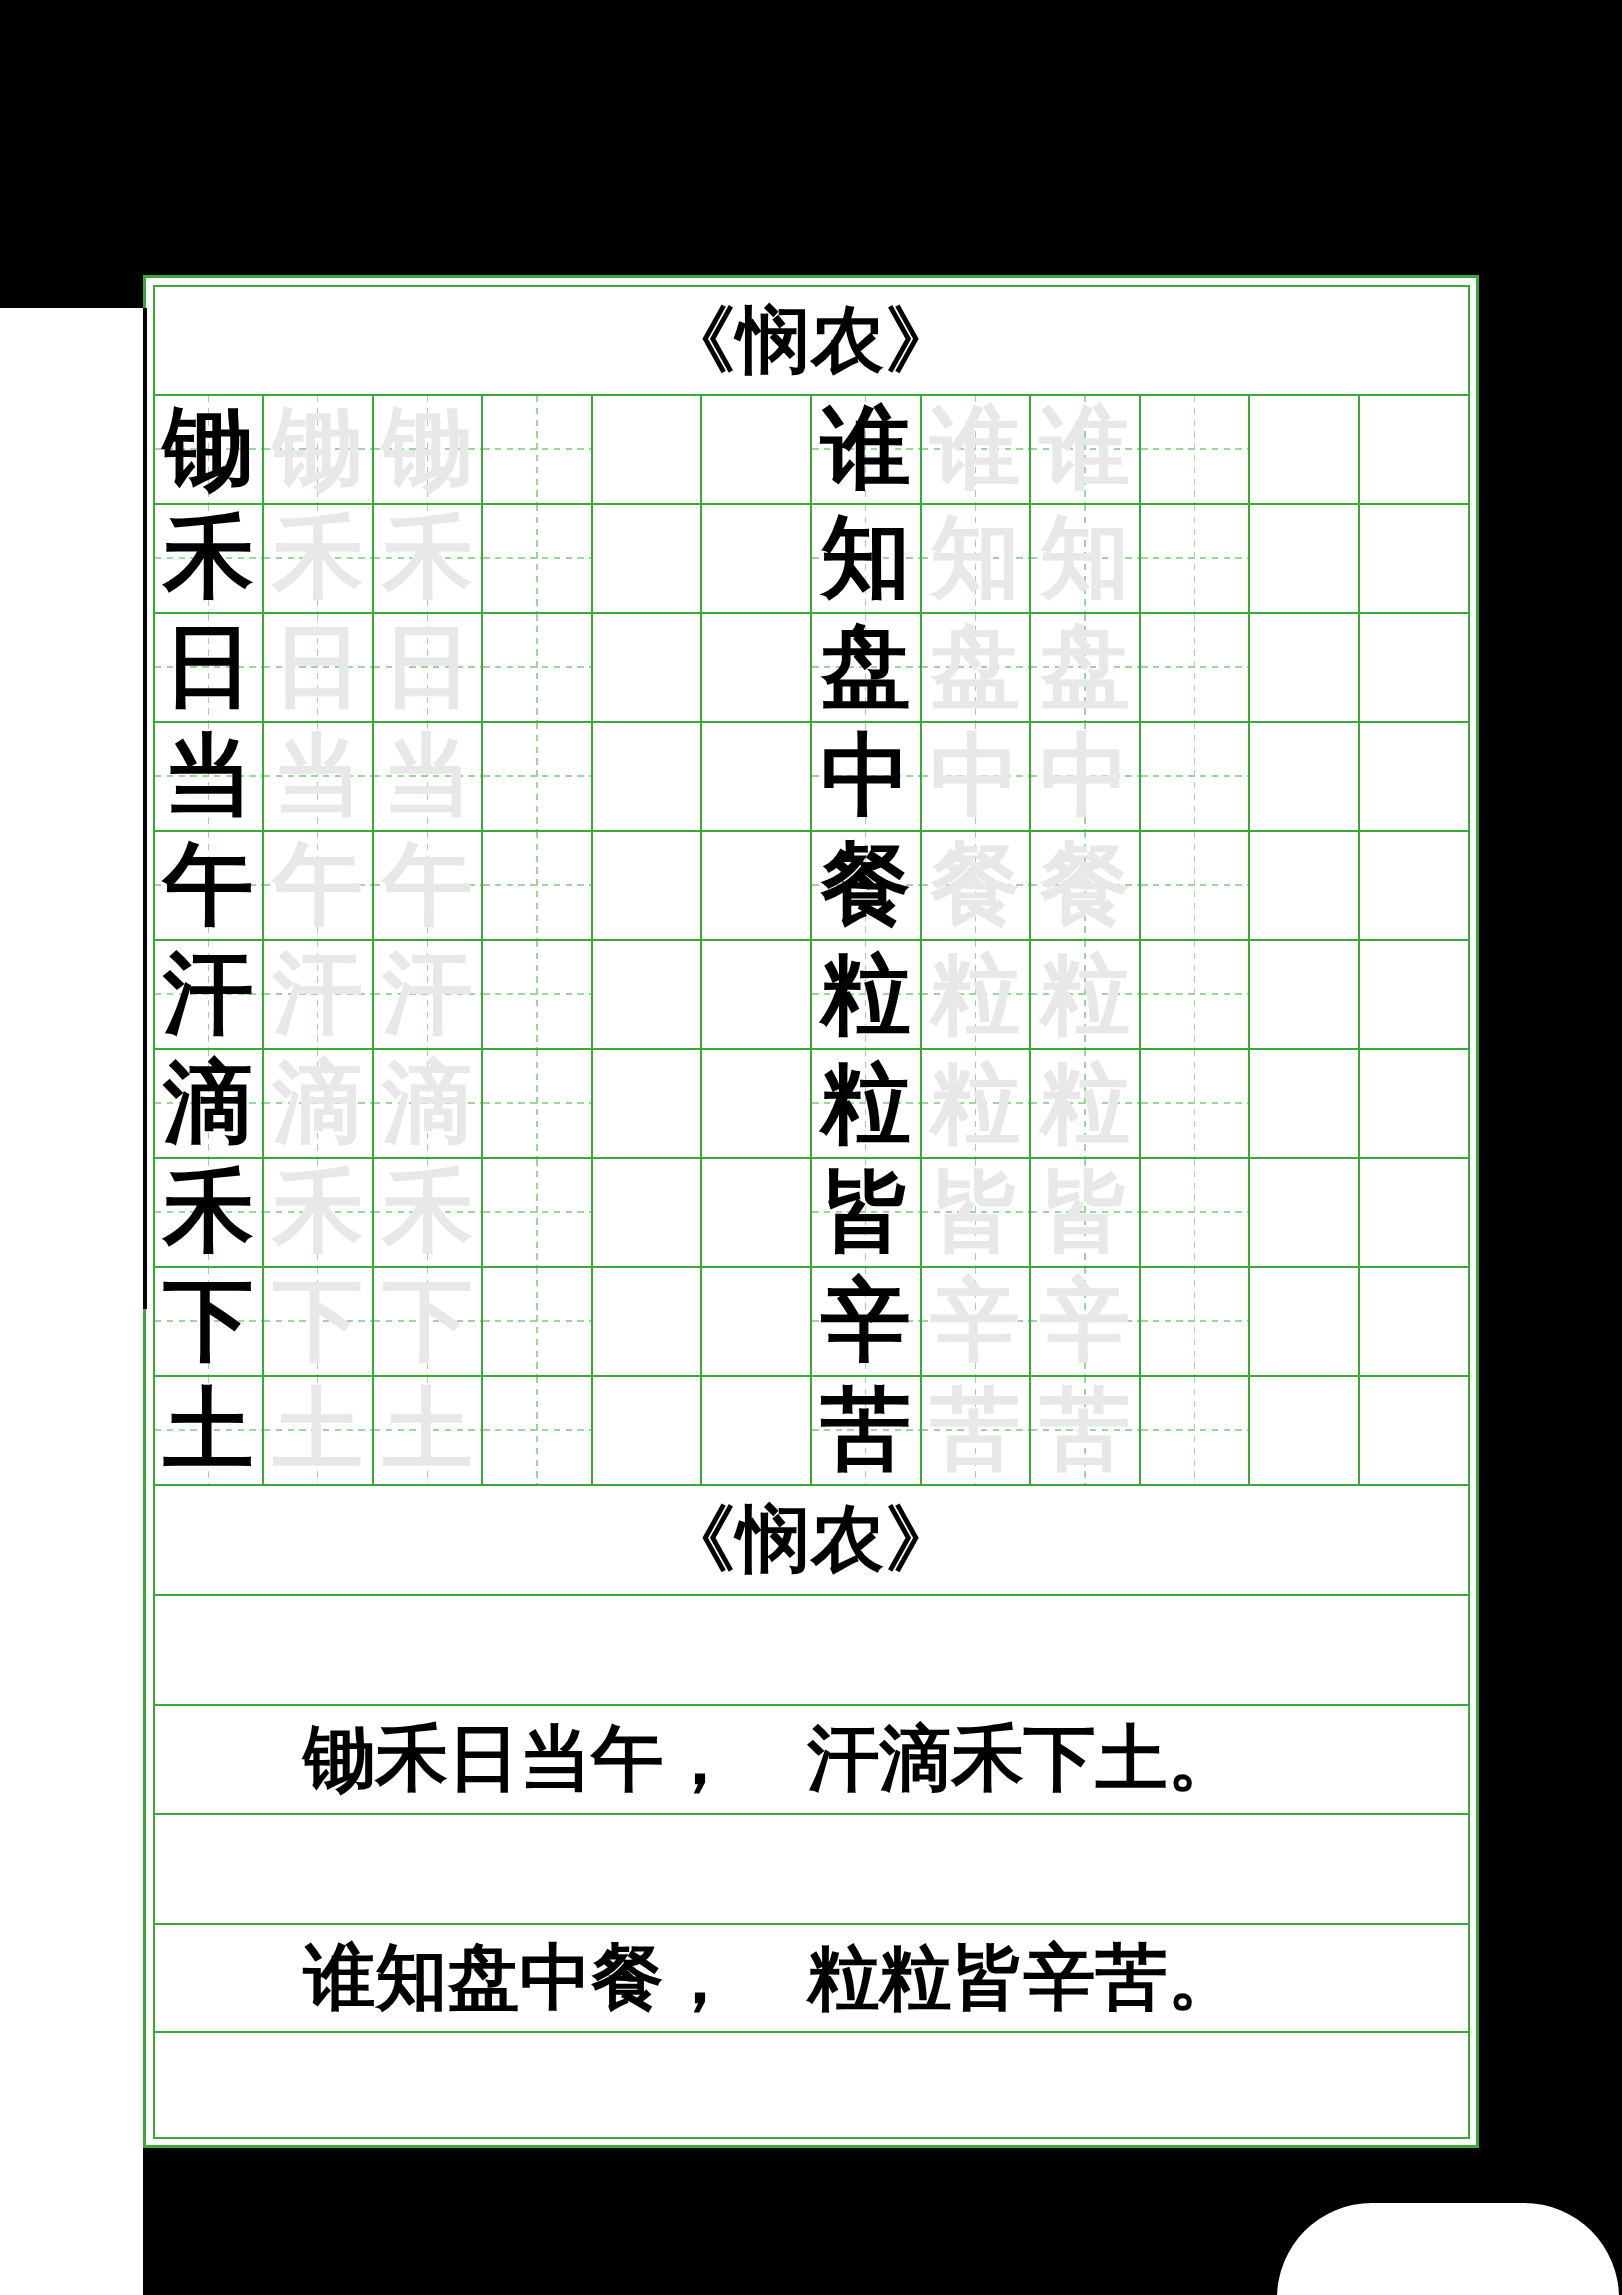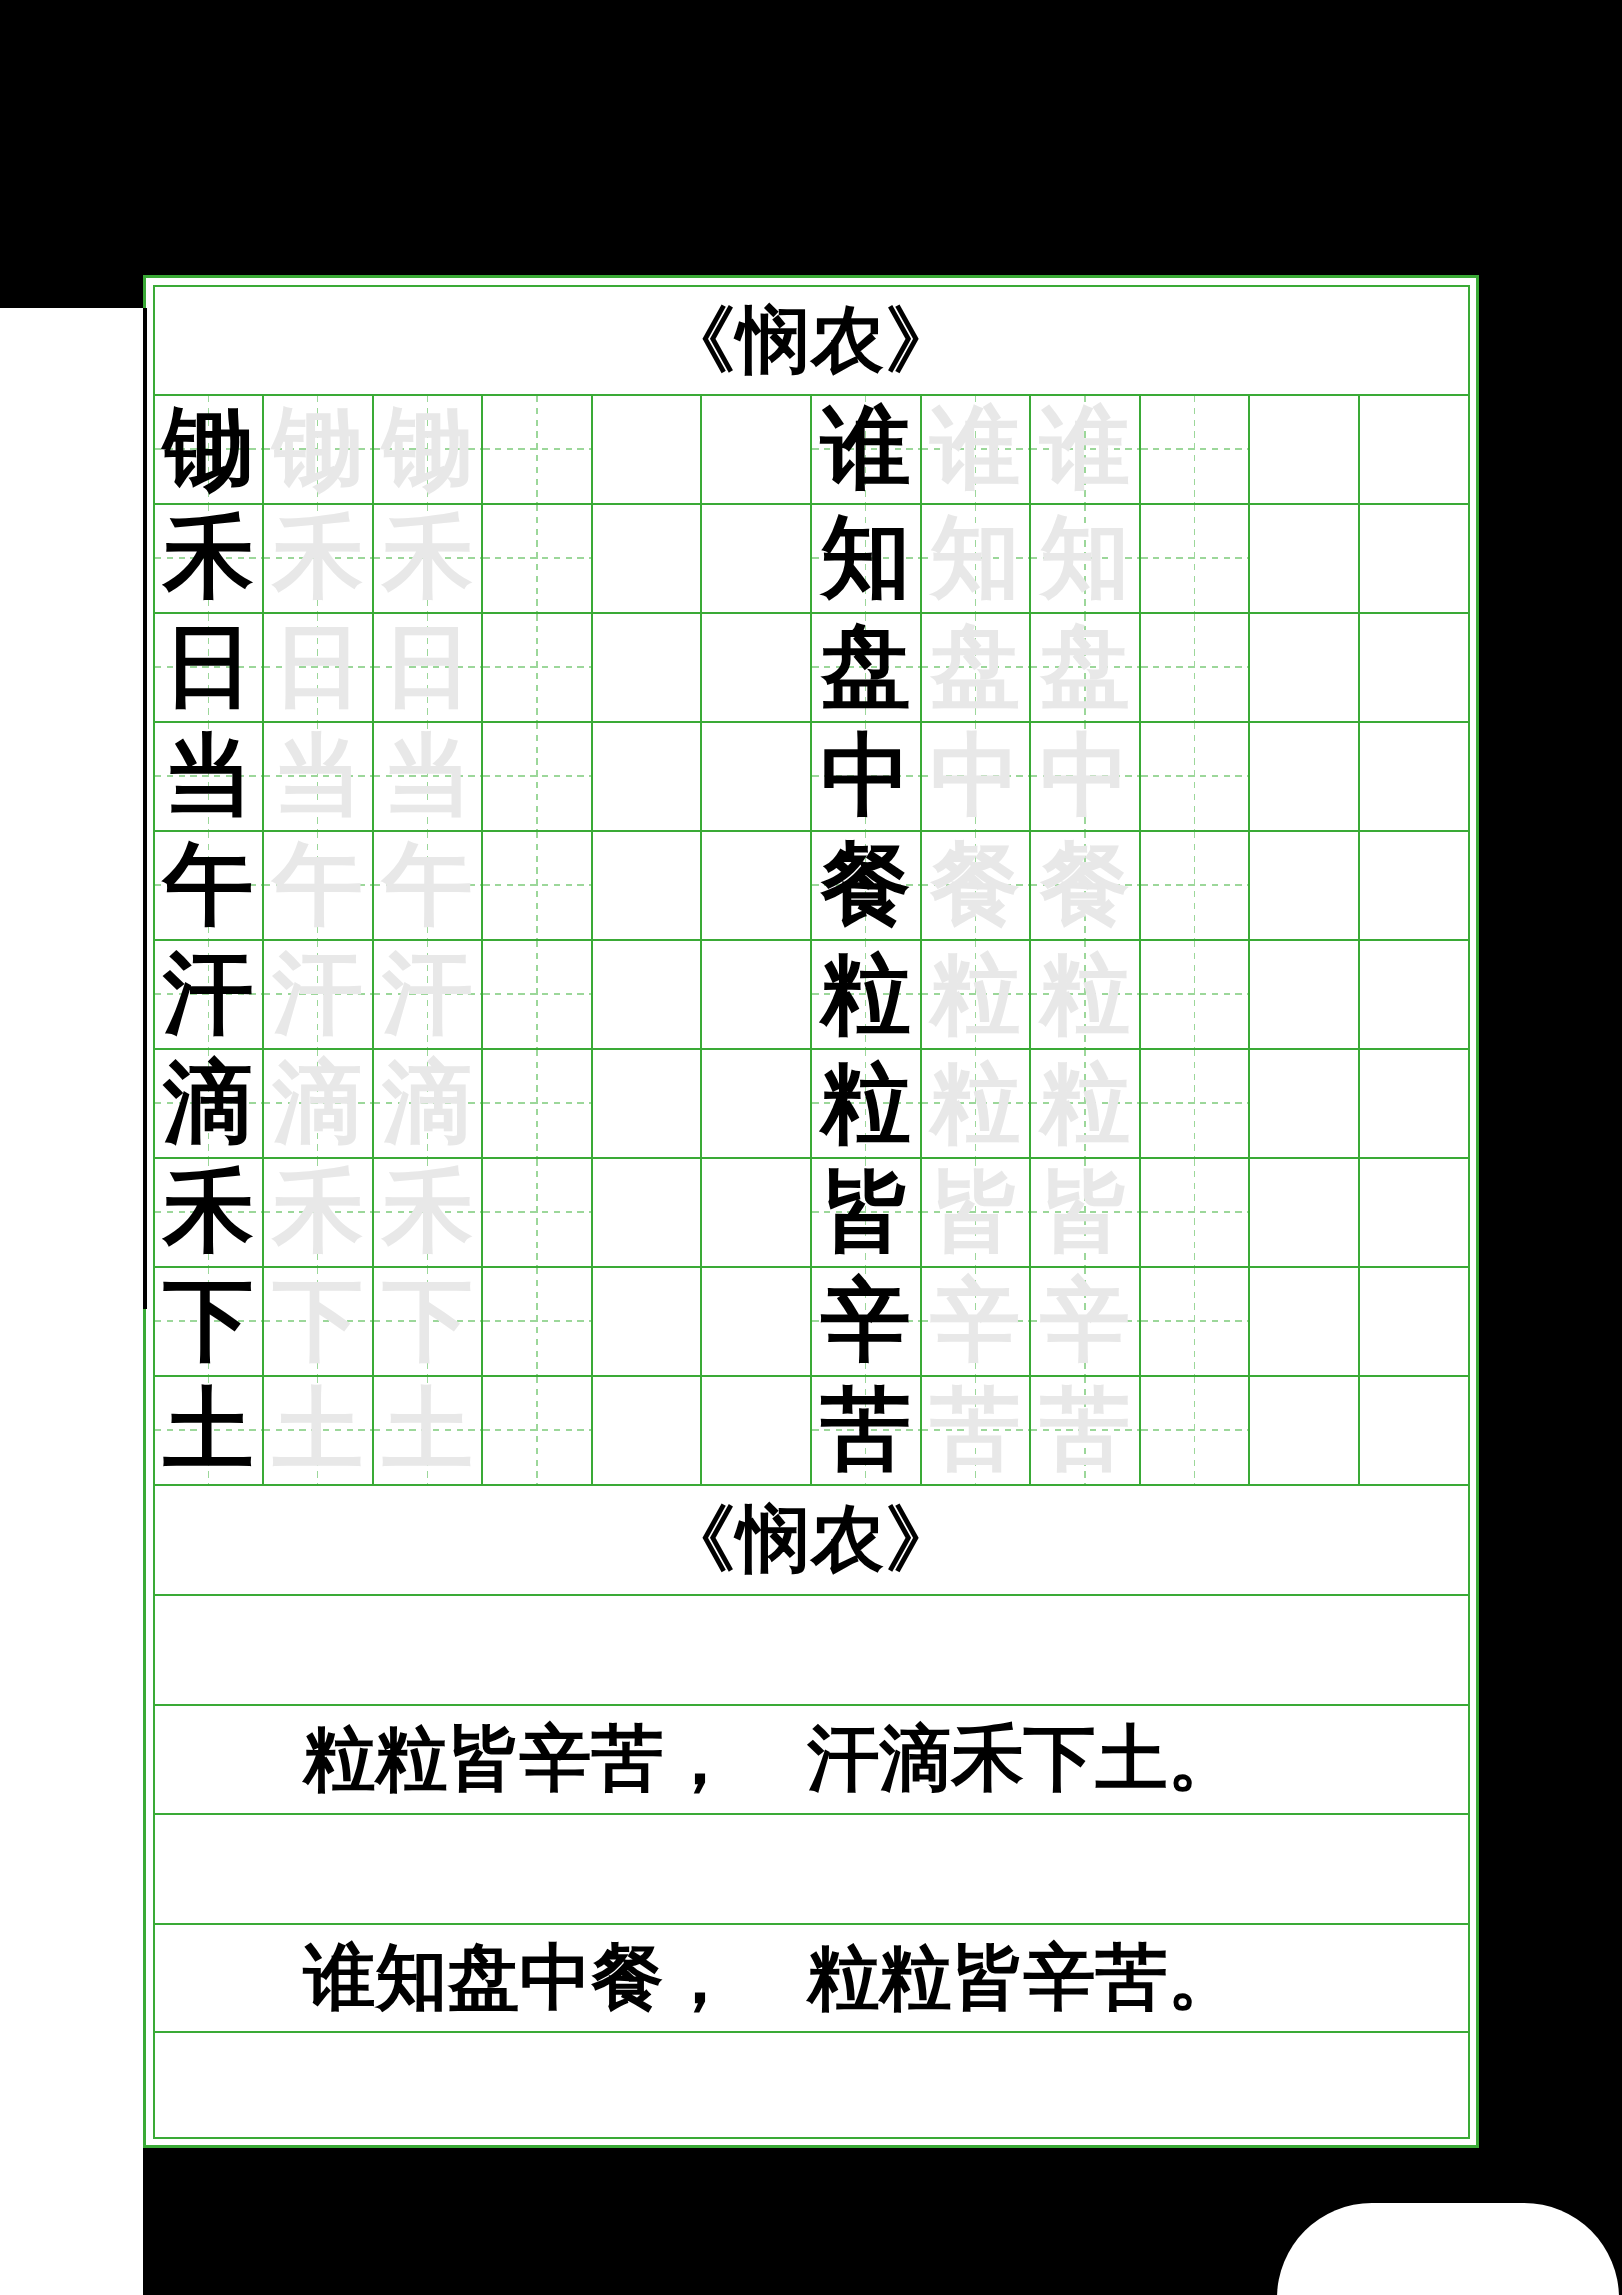--- a/index.html
+++ b/index.html
@@ -369,21 +369,21 @@
         </div>
       </div>
 
     <div class="band title-band">
       <span class="title-text">《悯农》</span>
     </div>
 
     <div class="band empty-band"></div>
 
     <div class="band sentence-band">
-      <span class="sentence-text">粒粒皆辛苦，　汗滴禾下土。</span>
+      <span class="sentence-text">锄禾日当午，　汗滴禾下土。</span>
     </div>
 
     <div class="band empty-band"></div>
 
     <div class="band sentence-band s2">
       <span class="sentence-text">谁知盘中餐，　粒粒皆辛苦。</span>
     </div>
 
     <div class="band empty-band last"></div>
 

